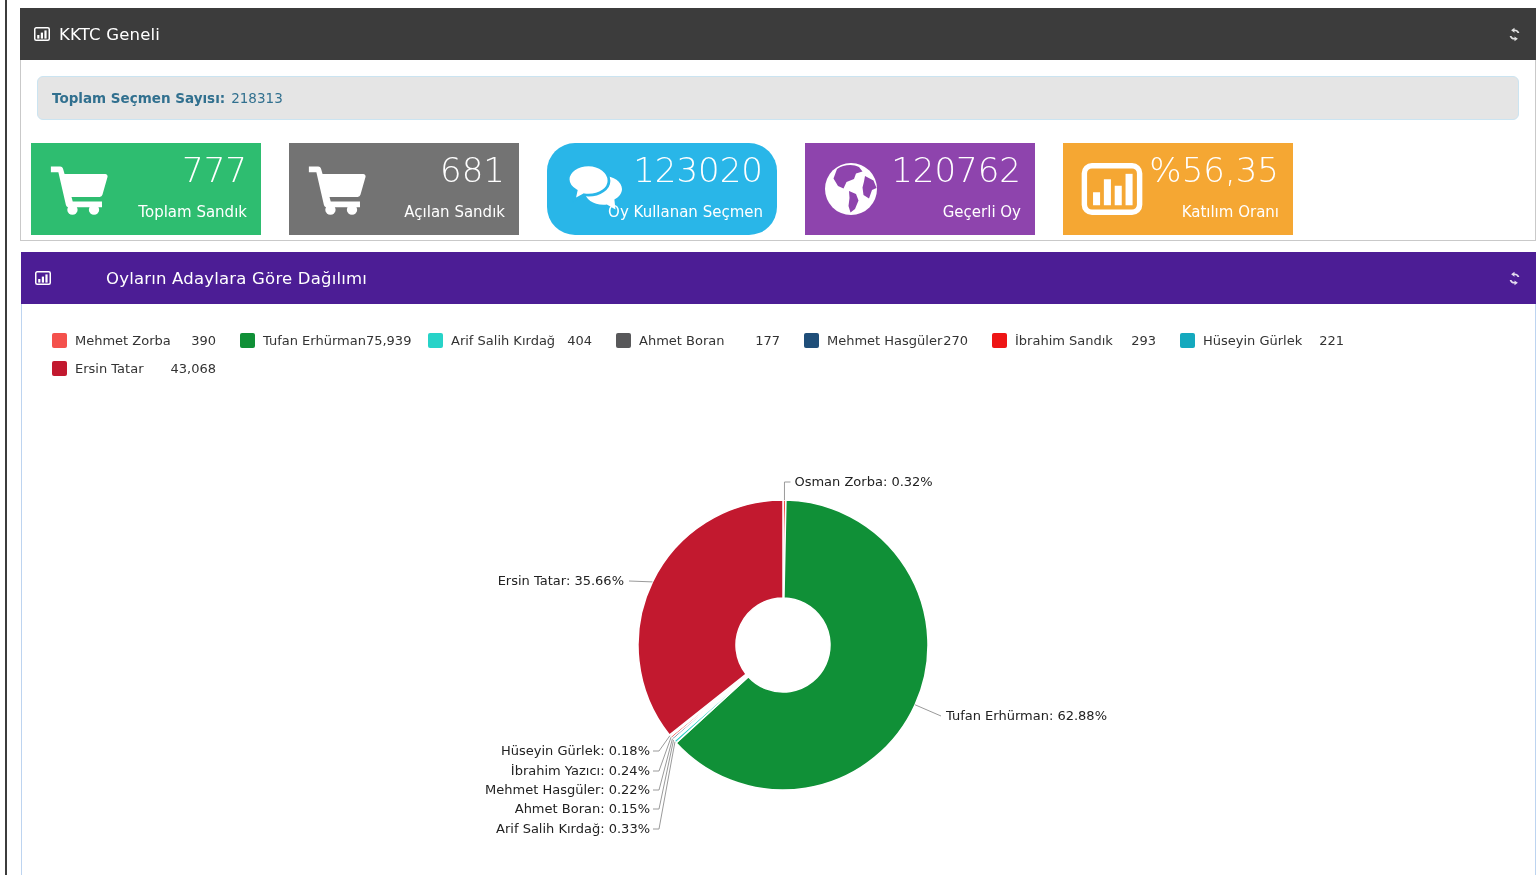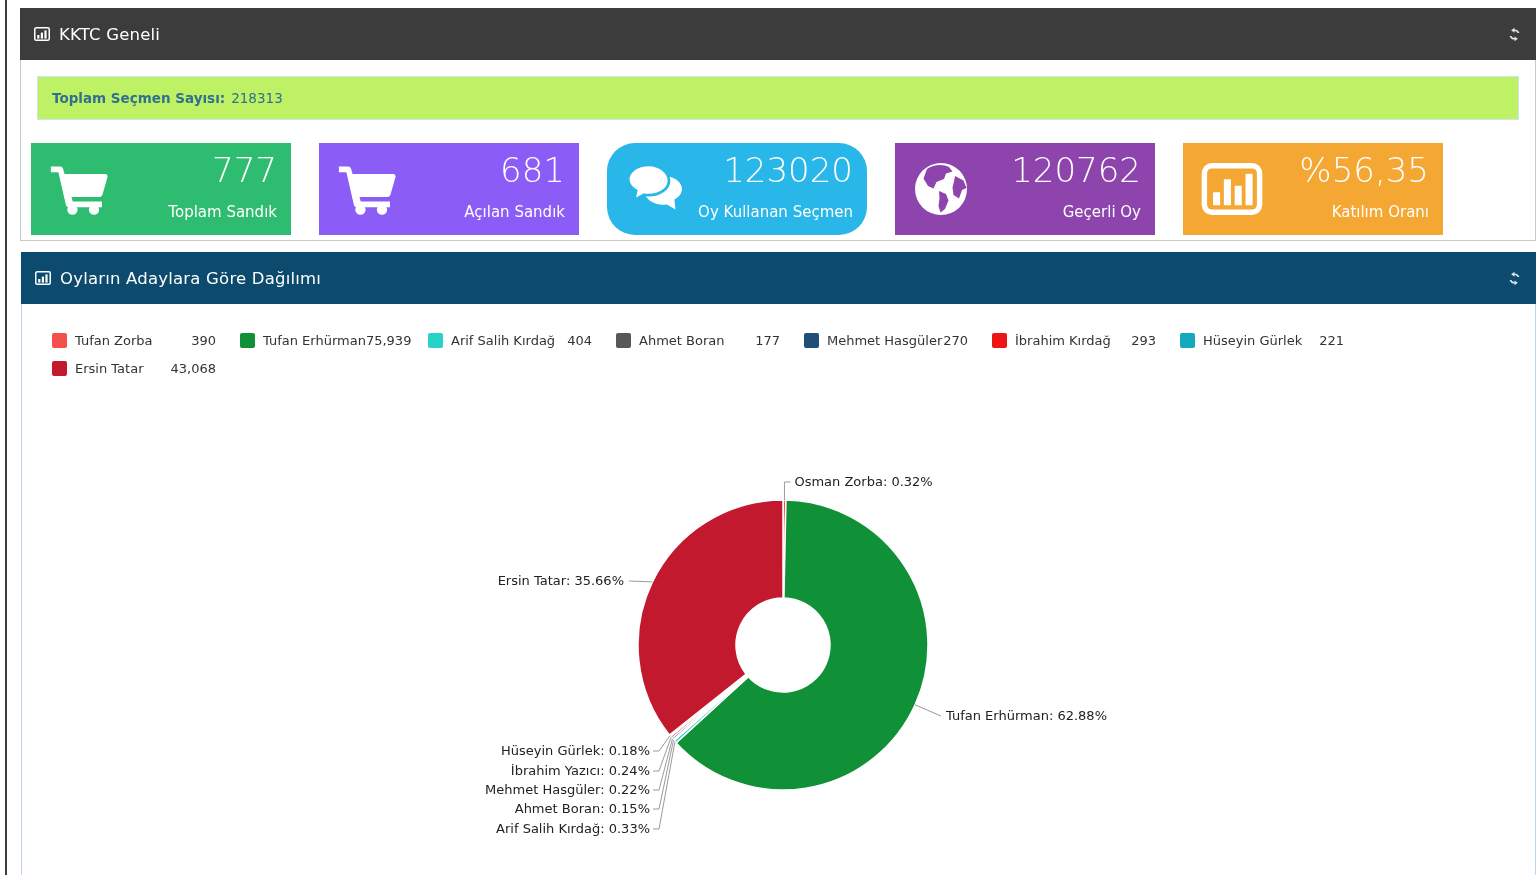--- a/index.html
+++ b/index.html
@@ -20,34 +20,34 @@
   .panel-header .hdr-icon{margin-right:9px;flex:0 0 auto;display:block;}
   .refresh-btn{margin-left:auto;cursor:pointer;opacity:.85;display:flex;align-items:center;}
 
   #panel-kktc{top:8px;}
   #panel-kktc .panel-header{background:#3c3c3c;}
   #panel-kktc .panel-body{
     background:#fff;border:1px solid #c9c9c9;border-top:none;
     box-sizing:border-box;height:181px;padding:16px 16px 0 10px;
   }
   .info-box{
-    height:42px;background:#bef264;border:1px solid #cbe4f1;border-radius:0;
+    height:42px;background:#e5e5e5;border:1px solid #cbe4f1;border-radius:6px;
     display:flex;align-items:center;padding:0 14px;font-size:13.5px;color:#31708f;
     margin-left:6px;
   }
   .info-box .info-label{font-weight:bold;margin-right:6px;}
 
   .tiles{display:flex;gap:28px;margin-top:23px;}
-  .tile{flex:0 0 auto;width:260px;height:92px;position:relative;color:#fff;overflow:hidden;}
+  .tile{flex:0 0 auto;width:230px;height:92px;position:relative;color:#fff;overflow:hidden;}
   .tile .t-icon{position:absolute;left:18px;top:50%;transform:translateY(-50%);}
   .tile .t-value{position:absolute;right:14px;top:9px;font-size:34px;font-weight:300;line-height:1.1;white-space:nowrap;}
   .tile .t-label{position:absolute;right:14px;top:60px;font-size:15px;white-space:nowrap;text-align:center;}
 
   #panel-chart{top:252px;left:21px;}
-  #panel-chart .panel-header{background:#0c4a6e;}
+  #panel-chart .panel-header{background:#4c1d95;gap:46px;}
   #panel-chart .panel-body{
     background:#fff;border:1px solid #bdd4f0;border-top:none;
     box-sizing:border-box;height:600px;position:relative;
   }
   .legend{padding:22px 0 0 30px;display:flex;flex-wrap:wrap;position:relative;z-index:2;}
   .legend-item{
     width:188px;height:28px;display:flex;align-items:center;
     box-sizing:border-box;padding-right:24px;font-size:13px;color:#333;
   }
   .legend-item .swatch{width:15px;height:15px;border-radius:2px;margin-right:8px;flex:0 0 auto;}
@@ -90,21 +90,21 @@
       <div class="tile" style="background: rgb(46, 189, 112);">
         <svg class="t-icon" width="60" height="54" viewBox="0 0 64 56" fill="#fff">
           <path d="M2 4h10a3 3 0 0 1 2.9 2.2L16.6 12H60a2.5 2.5 0 0 1 2.4 3.2l-5.4 19a3 3 0 0 1-2.9 2.2H24l1.3 5h31.2v6H21a3 3 0 0 1-2.9-2.2L10 10H2z"></path>
           <circle cx="25" cy="50" r="5.5"></circle>
             <circle cx="48" cy="50" r="5.5"></circle>
         </svg>
         <div class="t-value">777</div>
         <div class="t-label">Toplam Sandık</div>
       </div>
 
-      <div class="tile" style="background: #8b5cf6;">
+      <div class="tile" style="background: #737373;">
         <svg class="t-icon" width="60" height="54" viewBox="0 0 64 56" fill="#fff">
           <path d="M2 4h10a3 3 0 0 1 2.9 2.2L16.6 12H60a2.5 2.5 0 0 1 2.4 3.2l-5.4 19a3 3 0 0 1-2.9 2.2H24l1.3 5h31.2v6H21a3 3 0 0 1-2.9-2.2L10 10H2z"></path>
           <circle cx="25" cy="50" r="5.5"></circle>
             <circle cx="48" cy="50" r="5.5"></circle>
         </svg>
         <div class="t-value">681</div>
         <div class="t-label">Açılan Sandık</div>
       </div>
 
       <div class="tile" style="background: rgb(41, 182, 232); border-radius: 28px;">
@@ -157,21 +157,21 @@
       <svg width="15" height="15" viewBox="0 0 16 16" fill="#fff">
         <path d="M8 2.6a5.4 5.4 0 0 1 5.2 3.9h-1.9A3.6 3.6 0 0 0 8 4.4V6L4.4 3.4 8 .9z"></path>
         <path d="M8 13.4a5.4 5.4 0 0 1-5.2-3.9h1.9A3.6 3.6 0 0 0 8 11.6V10l3.6 2.6L8 15.1z"></path>
       </svg>
     </span>
   </div>
   <div class="panel-body">
     <div class="legend" id="legend">
         <div class="legend-item">
           <span class="swatch" style="background: rgb(244, 81, 76);"></span>
-          <span class="legend-name">Tufan Zorba</span>
+          <span class="legend-name">Mehmet Zorba</span>
           <span class="legend-value">390</span>
         </div>
         <div class="legend-item">
           <span class="swatch" style="background: rgb(16, 144, 55);"></span>
           <span class="legend-name">Tufan Erhürman</span>
           <span class="legend-value">75,939</span>
         </div>
         <div class="legend-item">
           <span class="swatch" style="background: rgb(39, 211, 200);"></span>
           <span class="legend-name">Arif Salih Kırdağ</span>
@@ -182,21 +182,21 @@
           <span class="legend-name">Ahmet Boran</span>
           <span class="legend-value">177</span>
         </div>
         <div class="legend-item">
           <span class="swatch" style="background: rgb(31, 78, 121);"></span>
           <span class="legend-name">Mehmet Hasgüler</span>
           <span class="legend-value">270</span>
         </div>
         <div class="legend-item">
           <span class="swatch" style="background: rgb(238, 21, 21);"></span>
-          <span class="legend-name">İbrahim Kırdağ</span>
+          <span class="legend-name">İbrahim Sandık</span>
           <span class="legend-value">293</span>
         </div>
         <div class="legend-item">
           <span class="swatch" style="background: rgb(20, 169, 190);"></span>
           <span class="legend-name">Hüseyin Gürlek</span>
           <span class="legend-value">221</span>
         </div>
         <div class="legend-item">
           <span class="swatch" style="background: rgb(194, 25, 47);"></span>
           <span class="legend-name">Ersin Tatar</span>

